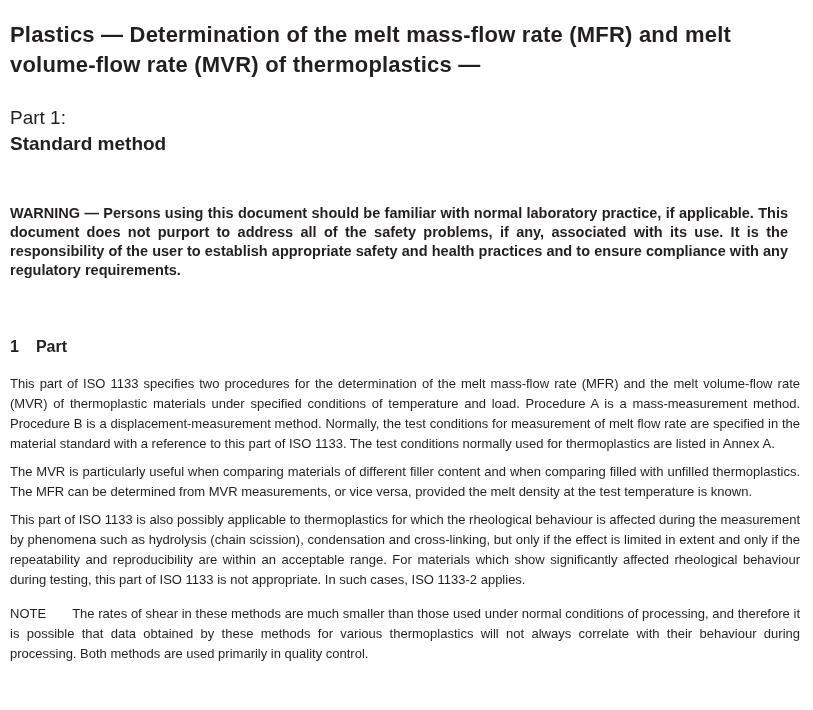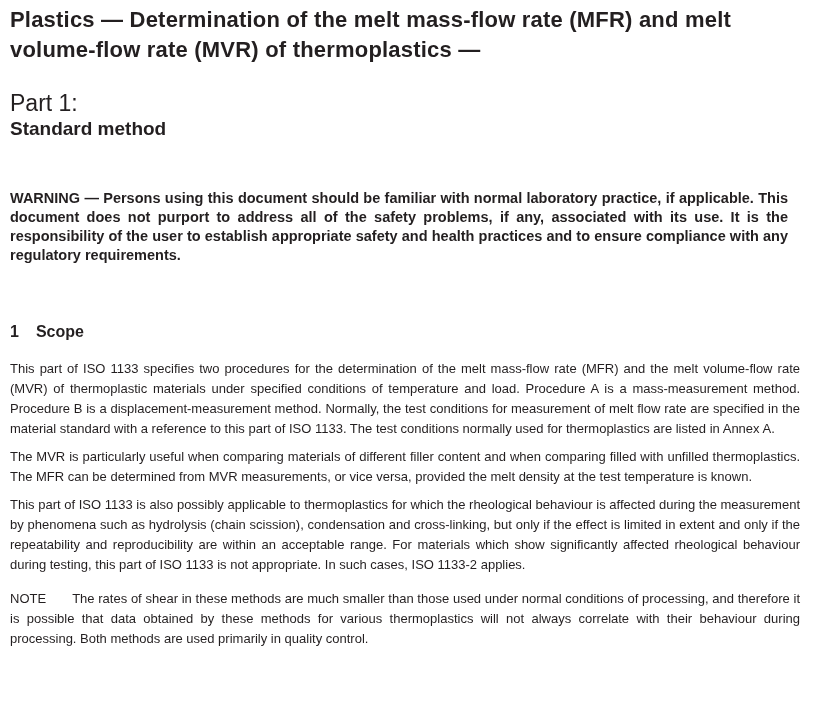--- a/index.html
+++ b/index.html
@@ -12,36 +12,36 @@
     height: 710px;
     overflow: hidden;
     font-family: "Liberation Sans", "DejaVu Sans", sans-serif;
     color: #231f20;
     -webkit-font-smoothing: antialiased;
   }
   .page {
     box-sizing: border-box;
     width: 813px;
     height: 710px;
-    padding: 5px 13px 0 10px;
+    padding: 20px 13px 0 10px;
     background: #ffffff;
   }
   .doc-title {
     margin: 0;
     font-size: 22px;
     font-weight: bold;
     line-height: 30px;
     letter-spacing: 0.2px;
   }
   .part-block {
     margin-top: 25px;
   }
   .part-label {
     margin: 0;
-    font-size: 23px;
+    font-size: 19px;
     font-weight: normal;
     line-height: 26px;
   }
   .part-title {
     margin: 0;
     font-size: 19px;
     font-weight: bold;
     line-height: 26px;
   }
   .warning-para {
@@ -89,21 +89,21 @@
   <h1 class="doc-title">Plastics — Determination of the melt mass-flow rate (MFR) and melt volume-flow rate (MVR) of thermoplastics —</h1>
 
   <div class="part-block">
     <p class="part-label">Part 1:</p>
     <p class="part-title">Standard method</p>
   </div>
 
   <p class="warning-para">WARNING — Persons using this document should be familiar with normal laboratory practice, if applicable. This document does not purport to address all of the safety problems, if any, associated with its use. It is the responsibility of the user to establish appropriate safety and health practices and to ensure compliance with any regulatory requirements.</p>
 
   <h2 class="section-heading">
-    <span class="section-number">1</span><span>Scope</span>
+    <span class="section-number">1</span><span>Part</span>
   </h2>
 
   <p class="body-para">This part of ISO 1133 specifies two procedures for the determination of the melt mass-flow rate (MFR) and the melt volume-flow rate (MVR) of thermoplastic materials under specified conditions of temperature and load. Procedure A is a mass-measurement method. Procedure B is a displacement-measurement method. Normally, the test conditions for measurement of melt flow rate are specified in the material standard with a reference to this part of ISO 1133. The test conditions normally used for thermoplastics are listed in Annex A.</p>
 
   <p class="body-para">The MVR is particularly useful when comparing materials of different filler content and when comparing filled with unfilled thermoplastics. The MFR can be determined from MVR measurements, or vice versa, provided the melt density at the test temperature is known.</p>
 
   <p class="body-para">This part of ISO 1133 is also possibly applicable to thermoplastics for which the rheological behaviour is affected during the measurement by phenomena such as hydrolysis (chain scission), condensation and cross-linking, but only if the effect is limited in extent and only if the repeatability and reproducibility are within an acceptable range. For materials which show significantly affected rheological behaviour during testing, this part of ISO 1133 is not appropriate. In such cases, ISO 1133-2 applies.</p>
 
   <p class="note-para">
     <span>NOTE</span><span class="note-gap"></span><span>The rates of shear in these methods are much smaller than those used under normal conditions of processing, and therefore it is possible that data obtained by these methods for various thermoplastics will not always correlate with their behaviour during processing. Both methods are used primarily in quality control.</span>

